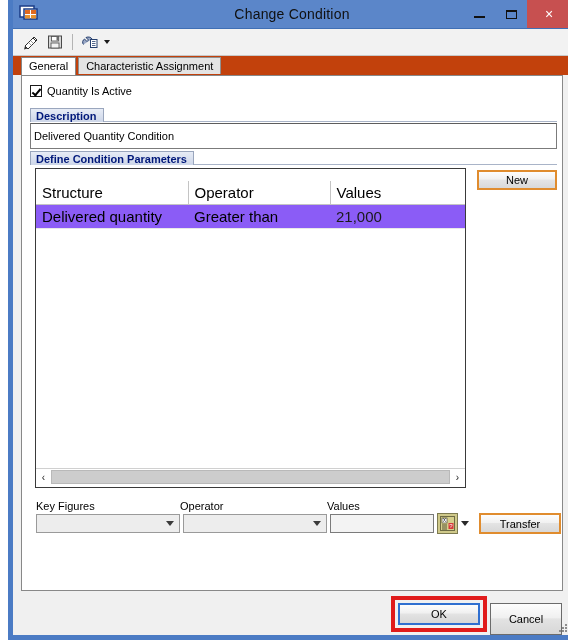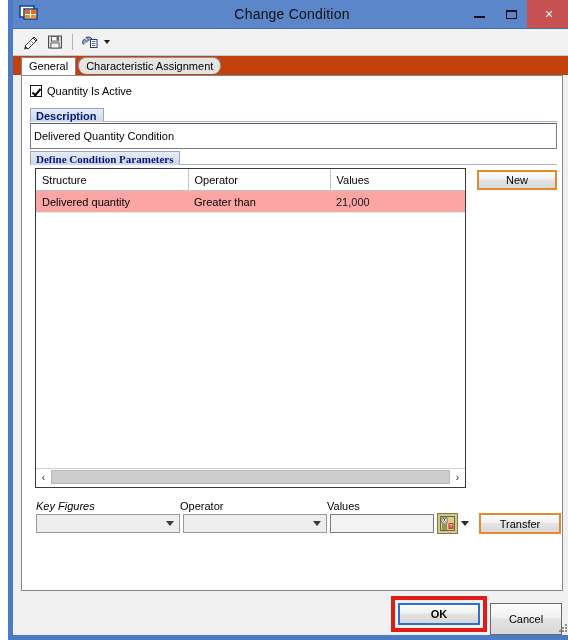--- a/index.html
+++ b/index.html
@@ -158,21 +158,20 @@
     background: #ffffff;
     z-index: 3;
     height: 18px;
     line-height: 17px;
     border-color: #878787;
   }
   .tab.inactive {
     background: #e4e4e4;
     margin-left: 2px;
     z-index: 1;
-    border-radius: 8px;
   }
 
   
   .tabpage {
     flex: 1 1 auto;
     margin: 0 8px 0 8px;
     background: #ffffff;
     border: 1px solid #888888;
     border-top: 1px solid #888888;
     box-sizing: border-box;
@@ -244,39 +243,40 @@
     position: absolute;
     box-sizing: border-box;
     background: #ffffff;
     border: 1px solid #3a3a3a;
     overflow: hidden;
   }
   table.grid {
     border-collapse: collapse;
     width: 100%;
     table-layout: fixed;
-    font-size: 11px;
+    font-size: 15px;
+    margin-top: 12px;
   }
   table.grid th {
     text-align: left;
     font-weight: normal;
     padding: 3px 0 3px 6px;
     border-bottom: 1px solid #c4c4c4;
     border-right: 1px solid #c4c4c4;
     background: #ffffff;
     height: 15px;
     vertical-align: middle;
   }
   table.grid th:last-child { border-right: none; }
   table.grid td {
     padding: 3px 0 3px 6px;
     border-bottom: 1px solid #e8e8e8;
     height: 15px;
     vertical-align: middle;
-    background: #fca5a5;
+    background: #8b5cf6;
   }
   .col-values { color: #1a1a1a; }
 
   
   .hscroll {
     position: absolute;
     box-sizing: border-box;
     display: flex;
     align-items: stretch;
     background: #ffffff;
@@ -317,21 +317,20 @@
     justify-content: center;
     position: absolute;
     cursor: default;
   }
   .btn.focused {
     border: 2px solid #e08c2e;
     background: linear-gradient(to bottom, #fdfdfd 0%, #f1f1f1 45%, #e4e4e4 50%, #d8d8d8 100%);
   }
   .btn.default {
     border: 2px solid #2f6fd0;
-    font-weight: bold;
   }
 
   
   .flabel {
     position: absolute;
     font-size: 11px;
     color: #000;
   }
   .combo {
     position: absolute;
@@ -467,21 +466,21 @@
 
       <div class="chkrow">
         <div class="checkbox"></div>
         <span class="chklabel">Quantity Is Active</span>
       </div>
 
       <div class="group-header" style="left:8px; top:32px;">Description</div>
       <div class="group-rule" style="left:8px; top:45px; width:527px;"></div>
       <input class="textinput" style="left: 8px; top: 47px; width: 527px; height: 18px;" value="Delivered Quantity Condition">
 
-      <div class="group-header" style="left:8px; top:75px;font-family:Liberation Serif, serif;">Define Condition Parameters</div>
+      <div class="group-header" style="left:8px; top:75px;">Define Condition Parameters</div>
       <div class="group-rule" style="left:8px; top:88px; width:527px;"></div>
 
       <div class="tablewrap" style="left:13px; top:92px; width:431px; height:320px;">
         <table class="grid">
           <colgroup>
             <col style="width:152px">
               <col style="width:142px">
               <col>
           </colgroup>
           <thead>
@@ -504,21 +503,21 @@
       <div class="hscroll" style="left:14px; top:392px; width:429px; height:17px;">
         <div class="hs-arrow">‹</div>
         <div class="hs-track">
           <div class="hs-thumb"></div>
         </div>
         <div class="hs-arrow">›</div>
       </div>
 
       <div class="btn focused" style="left:455px; top:94px; width:80px; height:20px;">New</div>
 
-      <div class="flabel" style="left:14px; top:424px;font-style:italic;">Key Figures</div>
+      <div class="flabel" style="left:14px; top:424px;">Key Figures</div>
       <div class="flabel" style="left:158px; top:424px;">Operator</div>
       <div class="flabel" style="left:305px; top:424px;">Values</div>
 
       <div class="combo" style="left:14px; top:438px; width:144px; height:19px;">
         <span class="combo-caret"></span>
       </div>
       <div class="combo" style="left:161px; top:438px; width:144px; height:19px;">
         <span class="combo-caret"></span>
       </div>
       <input class="valuebox" style="left: 308px; top: 438px; width: 104px; height: 19px; font-size: 11px; padding: 0px 3px;" value="">

